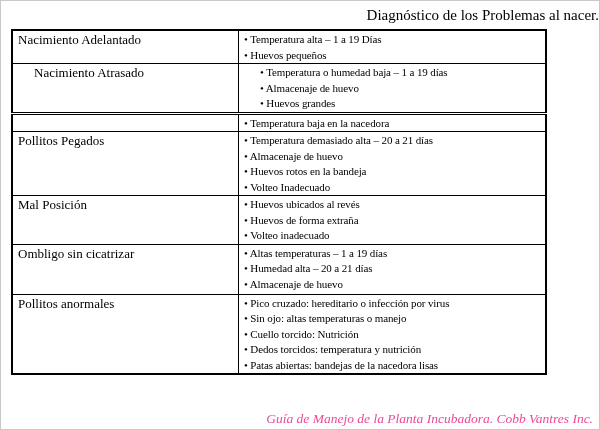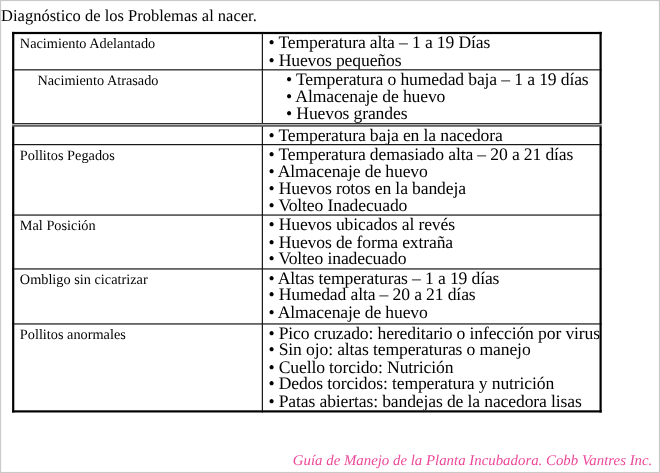--- a/index.html
+++ b/index.html
@@ -16,21 +16,21 @@
     font-family: "Liberation Serif", "DejaVu Serif", serif;
     box-sizing: border-box;
     border: 1px solid #c9c9c9;
     overflow: hidden;
   }
   .doc-title {
     position: absolute;
     top: 4px;
     left: 0;
     width: 100%;
-    text-align: left;
+    text-align: right;
     font-size: 15px;
     line-height: 20px;
     color: #000000;
   }
   table.diag {
     position: absolute;
     left: 10px;
     top: 28px;
     width: 536px;
     border-collapse: collapse;
@@ -46,21 +46,21 @@
     vertical-align: top;
     padding: 1px 2px 0 5px;
     overflow: hidden;
   }
   td.problem {
     width: 218px;
     font-size: 13px;
     line-height: 15.5px;
   }
   td.causes {
-    font-size: 16px;
+    font-size: 11px;
     letter-spacing: -0.12px;
   }
   .cause {
     line-height: 15.5px;
     white-space: nowrap;
   }
   tr.r1 td { height: 29px; }
   tr.r2 td { height: 45px; padding-left: 21px; }
   tr.r3 td { height: 13px; border-top: 3px double #000000; margin-left: 20px; }
   tr.r4 td { height: 61px; }

